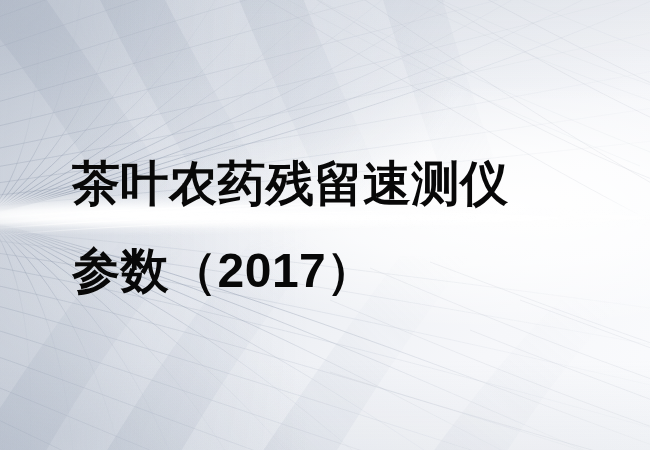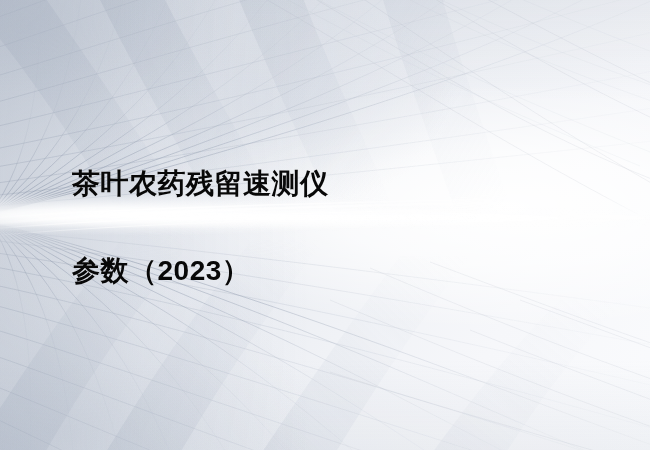--- a/index.html
+++ b/index.html
@@ -53,21 +53,21 @@
   #bg-sheen { mix-blend-mode: screen; opacity: 0.9; }
 
   
   #title-block {
     position: absolute;
     left: 72px;
     top: 140px;
     width: 470px;
   }
   .title-line {
-    font-size: 28px;
+    font-size: 48px;
     line-height: 87px;
     font-weight: 700;
     color: #080808;
     letter-spacing: 0.5px;
     white-space: nowrap;
     text-shadow: 0 0 1px rgba(255,255,255,0.55);
   }
 </style>
 </head>
 <body>
@@ -229,16 +229,16 @@
     <g fill="none" stroke="url(#sheenGrad)">
       <path d="M -10,224 C 90,214 260,206 650,200" stroke-width="2.4"></path>
       <path d="M -10,218 C 90,210 260,203 650,196" stroke-width="1.4"></path>
       <path d="M -10,229 C 90,220 260,212 650,206" stroke-width="1.1"></path>
       <path d="M -10,236 C 100,226 280,217 650,212" stroke-width="0.9" stroke-opacity="0.7"></path>
     </g>
   </svg>
 
   <div id="title-block">
     <div class="title-line">茶叶农药残留速测仪</div>
-    <div class="title-line">参数（2023）</div>
+    <div class="title-line">参数（2017）</div>
   </div>
 
 </div>
 
 </body></html>

